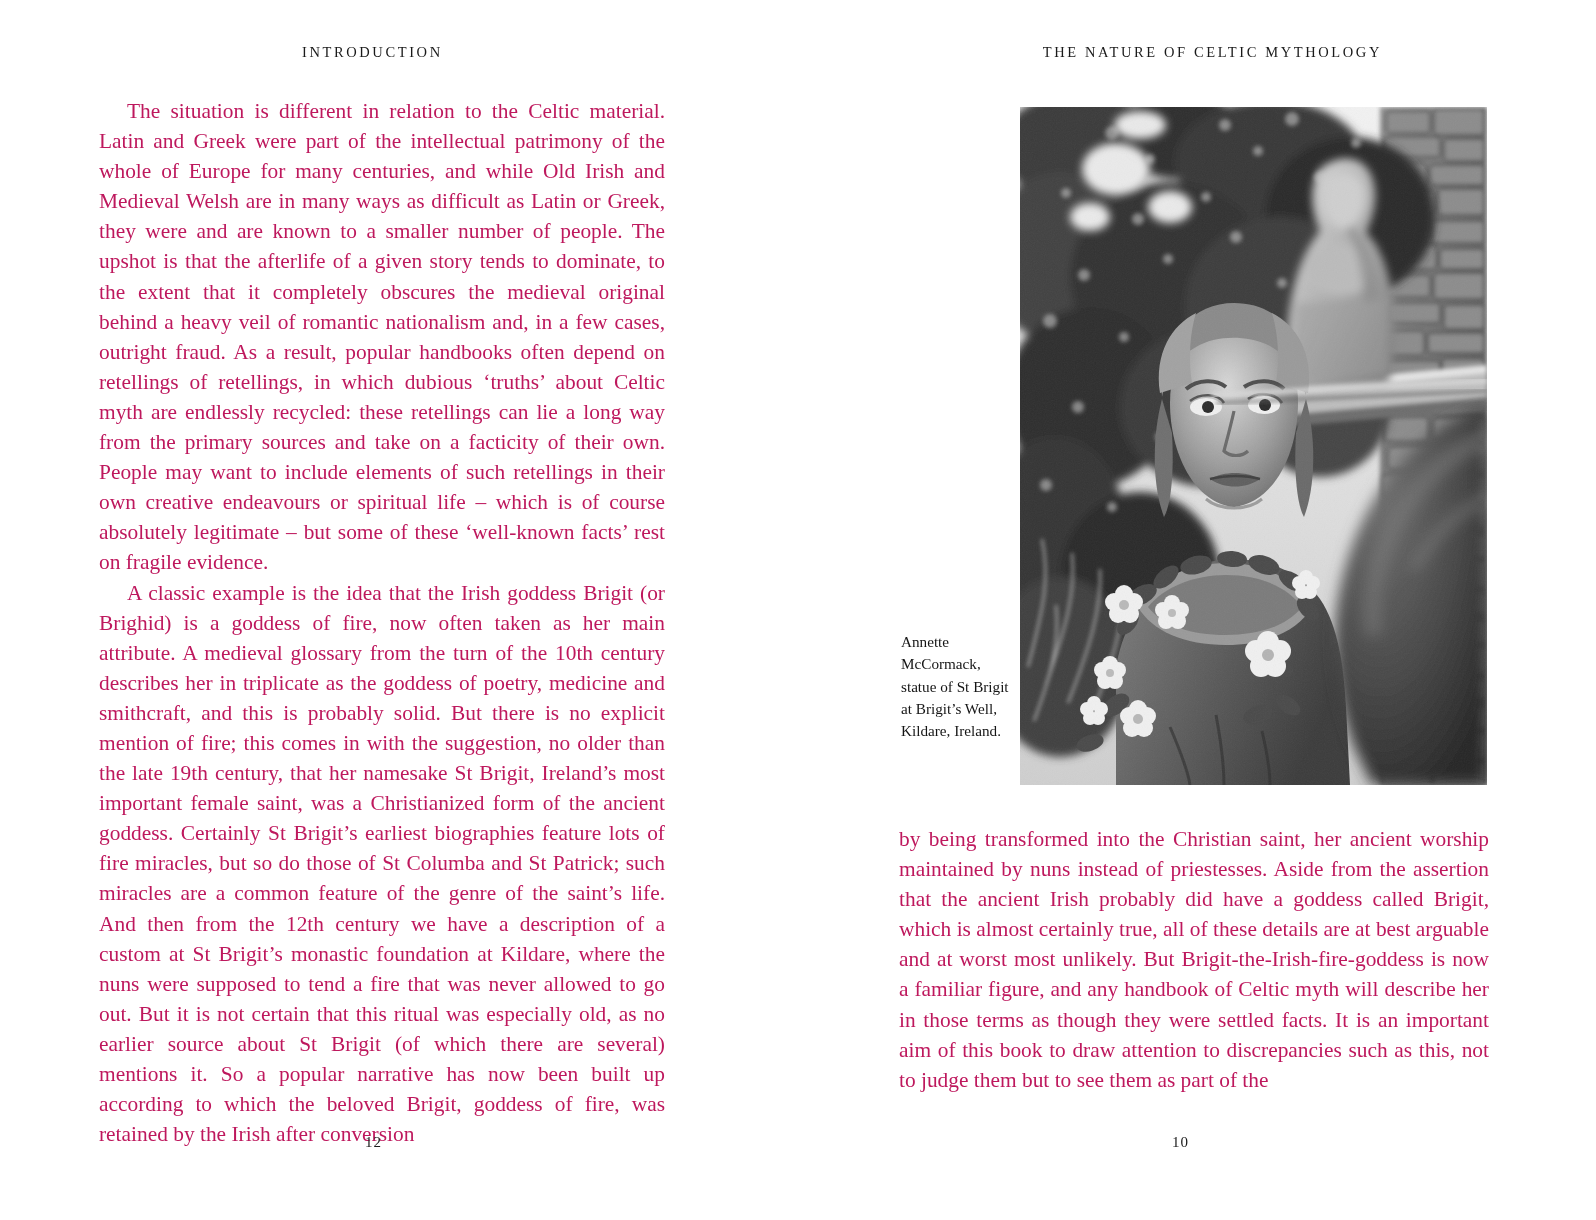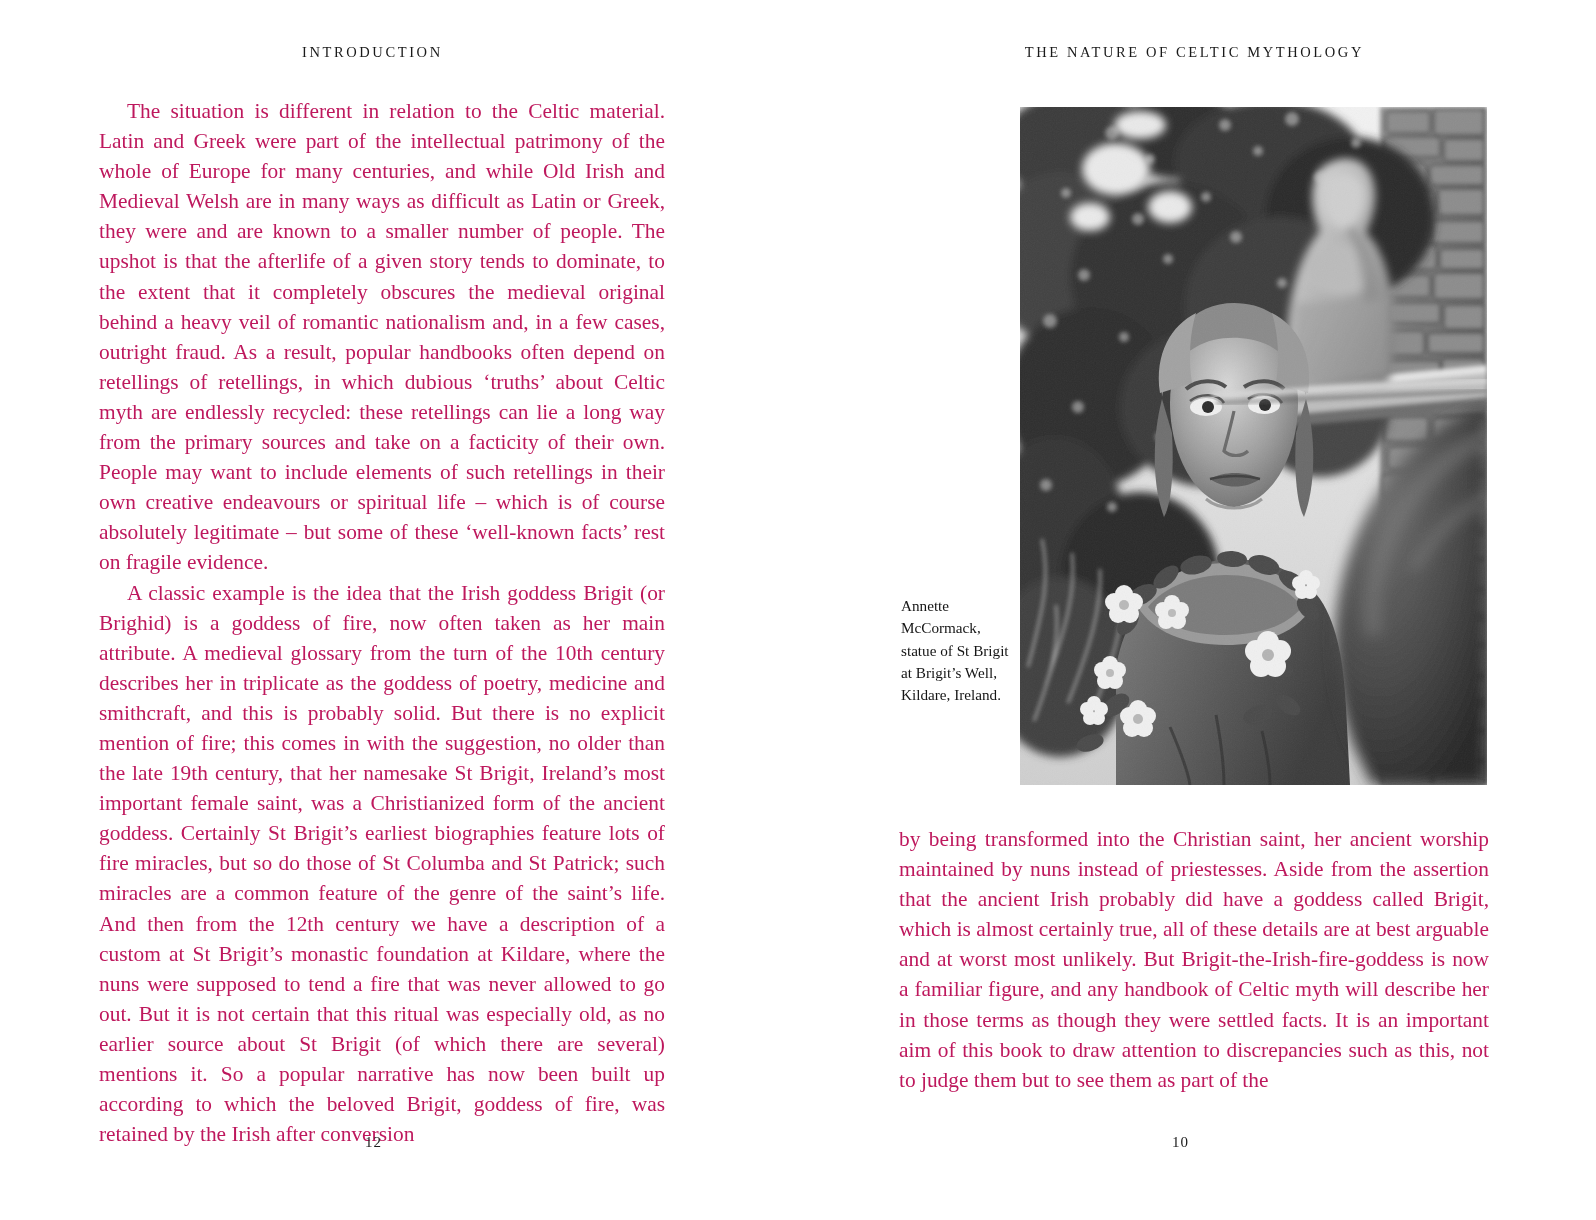--- a/index.html
+++ b/index.html
@@ -22,21 +22,21 @@
     position: absolute;
     top: 44px;
     font-size: 14.5px;
     letter-spacing: 2.6px;
     text-transform: uppercase;
     color: #1a1a1a;
     white-space: nowrap;
     font-weight: 400;
   }
   #rh-left  { left: 302px; }
-  #rh-right { right: 232px; }
+  #rh-right { right: 214px; }
 
   
   .column {
     position: absolute;
     top: 96px;
     width: 566px;
     font-size: 21.4px;
     line-height: 30.1px;
     text-align: justify;
     text-justify: inter-word;
@@ -69,21 +69,21 @@
     position: absolute;
     inset: 0;
     overflow: hidden;
     background: #9a9a9a;
   }
   #photo svg { display: block; width: 100%; height: 100%; }
 
   #caption {
     position: absolute;
     left: 901px;
-    top: 595px;
+    top: 631px;
     width: 110px;
     font-size: 15.2px;
     line-height: 22.3px;
     color: #151515;
     text-align: left;
   }
 
   
   .folio {
     position: absolute;

